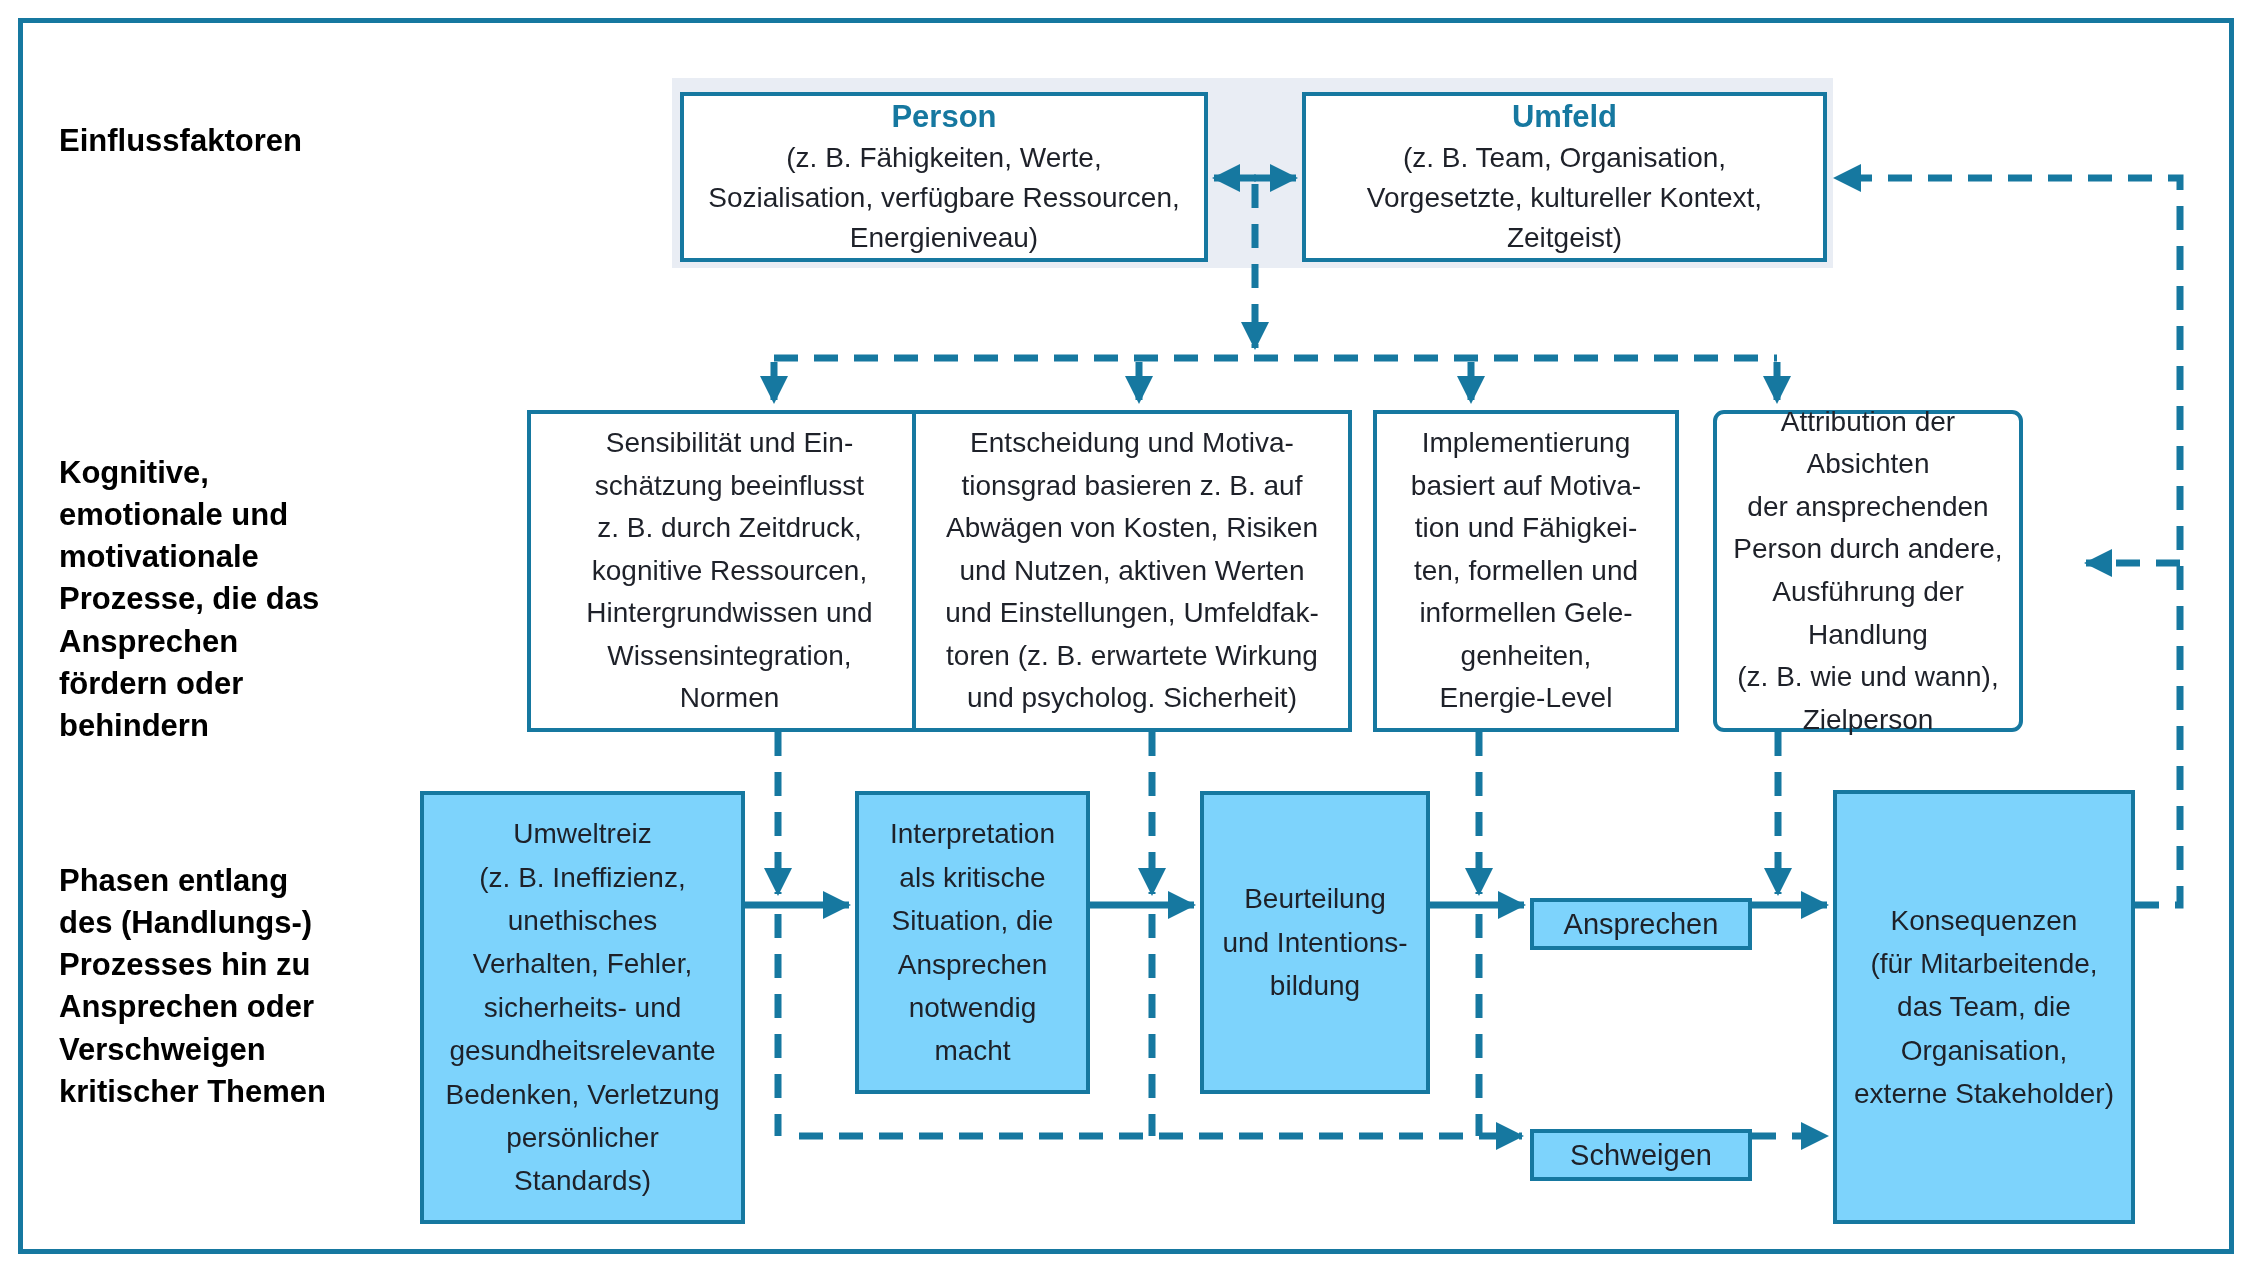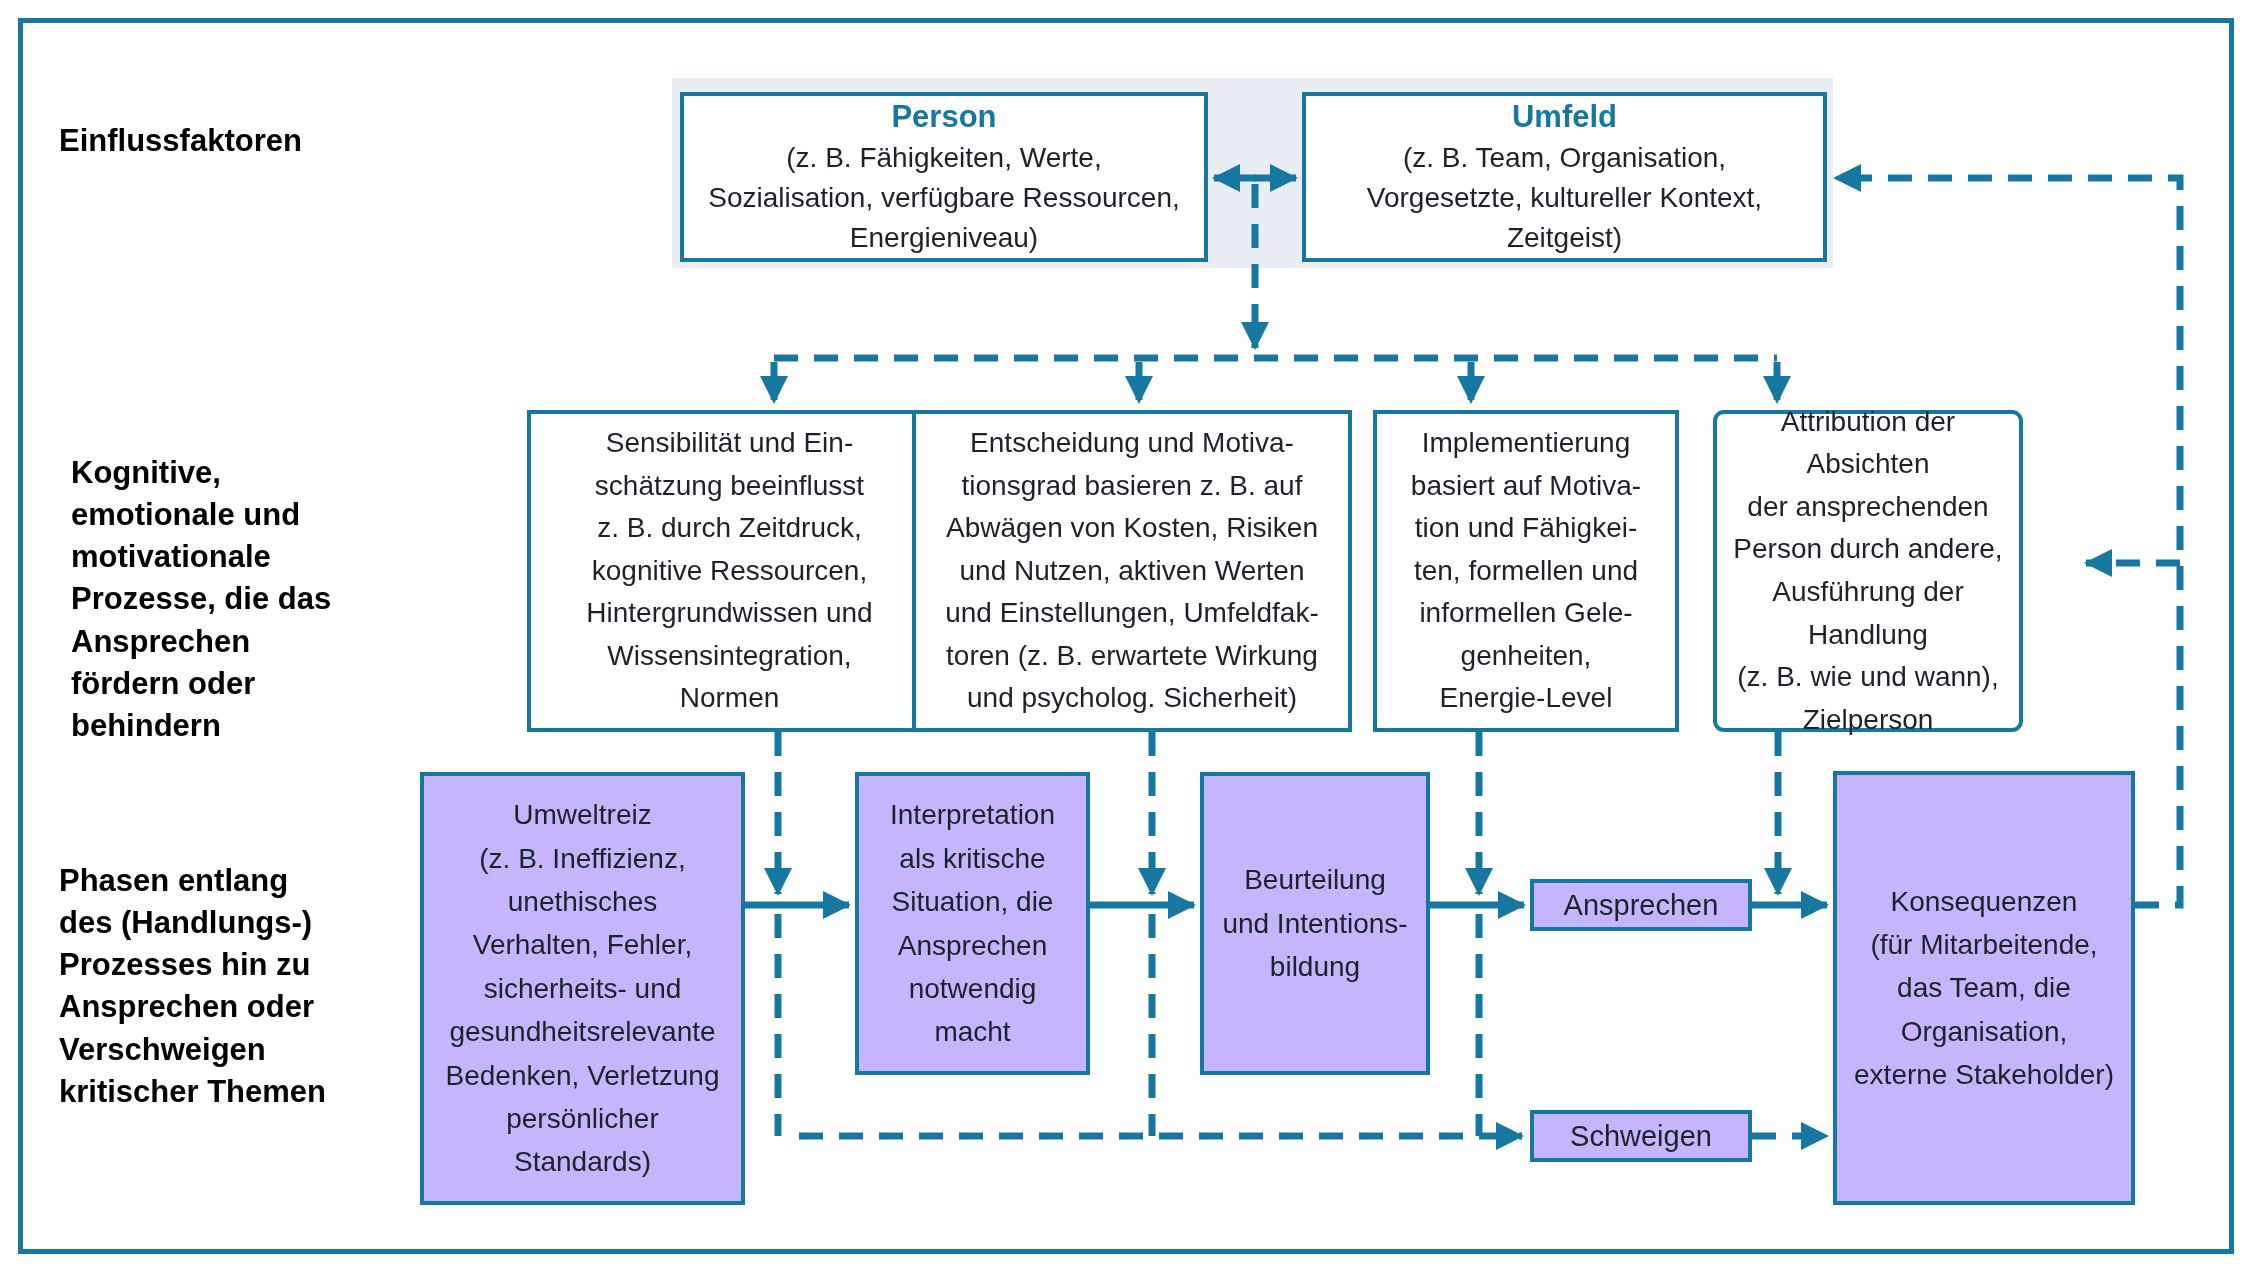--- a/index.html
+++ b/index.html
@@ -8,38 +8,38 @@
     font-family:"Liberation Sans", sans-serif;color:#1e2129;
   }
   .frame{position:absolute;inset:18px;border:5px solid #1678a0;pointer-events:none;}
   .top-band{position:absolute;left:672px;top:78px;width:1161px;height:190px;background:#e9edf4;}
   .connectors{position:absolute;left:0;top:0;}
   .label{
     position:absolute;left:59px;color:#000000;font-weight:700;font-size:31px;line-height:1.36;
     white-space:pre-line;
   }
   .label-1{top:120px;}
-  .label-2{top:452px;margin-left:12px;}
+  .label-2{top:452px;}
   .label-3{top:860px;}
   .box{
     position:absolute;box-sizing:border-box;border:4px solid #1678a0;background:#ffffff;
     display:flex;flex-direction:column;align-items:center;justify-content:center;
     text-align:center;white-space:pre-line;
   }
   .influence{width:528px;top:92px;height:170px;font-size:28px;line-height:1.42;padding:2px 4px;}
   .person{left:680px;}
   .umfeld{left:1302px;width:525px;}
   .box-title{color:#1678a0;font-weight:700;font-size:31px;line-height:1.35;}
   .box-body{font-size:28px;line-height:1.42;}
   .process{top:410px;height:322px;font-size:28px;line-height:1.52;padding:6px 8px;}
   .p1{left:527px;width:405px;}
   .p2{left:912px;width:440px;}
   .p3{left:1373px;width:306px;}
   .p4{left:1713px;width:310px;border-radius:11px;}
-  .phase{background:#c4b5fd;font-size:28px;line-height:1.55;padding:21px 6px;}
+  .phase{background:#7dd3fc;font-size:28px;line-height:1.55;padding:21px 6px;margin-top:19px;}
   .stimulus{left:420px;top:772px;width:325px;height:433px;}
   .interpretation{left:855px;top:772px;width:235px;height:303px;}
   .judgement{left:1200px;top:772px;width:230px;height:303px;}
   .small-phase{font-size:29px;line-height:1.2;}
   .speak-up{left:1530px;top:879px;width:222px;height:52px;}
   .silence{left:1530px;top:1110px;width:222px;height:52px;}
   .consequences{left:1833px;top:771px;width:302px;height:434px;}
 </style>
 </head>
 <body>

